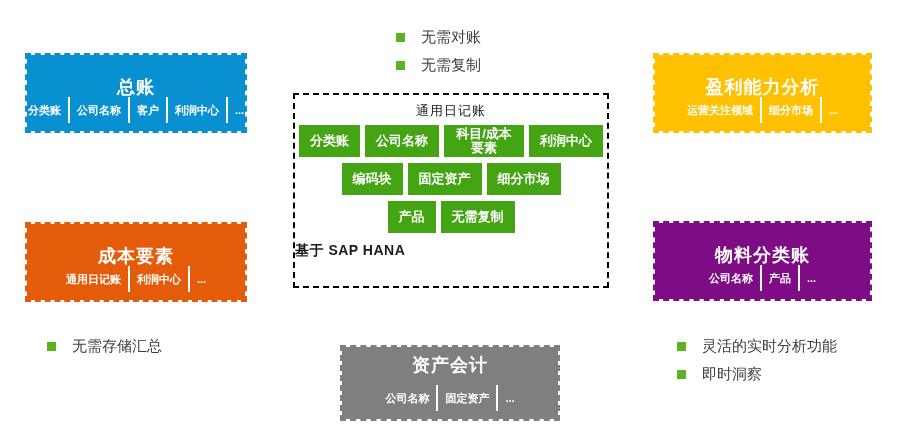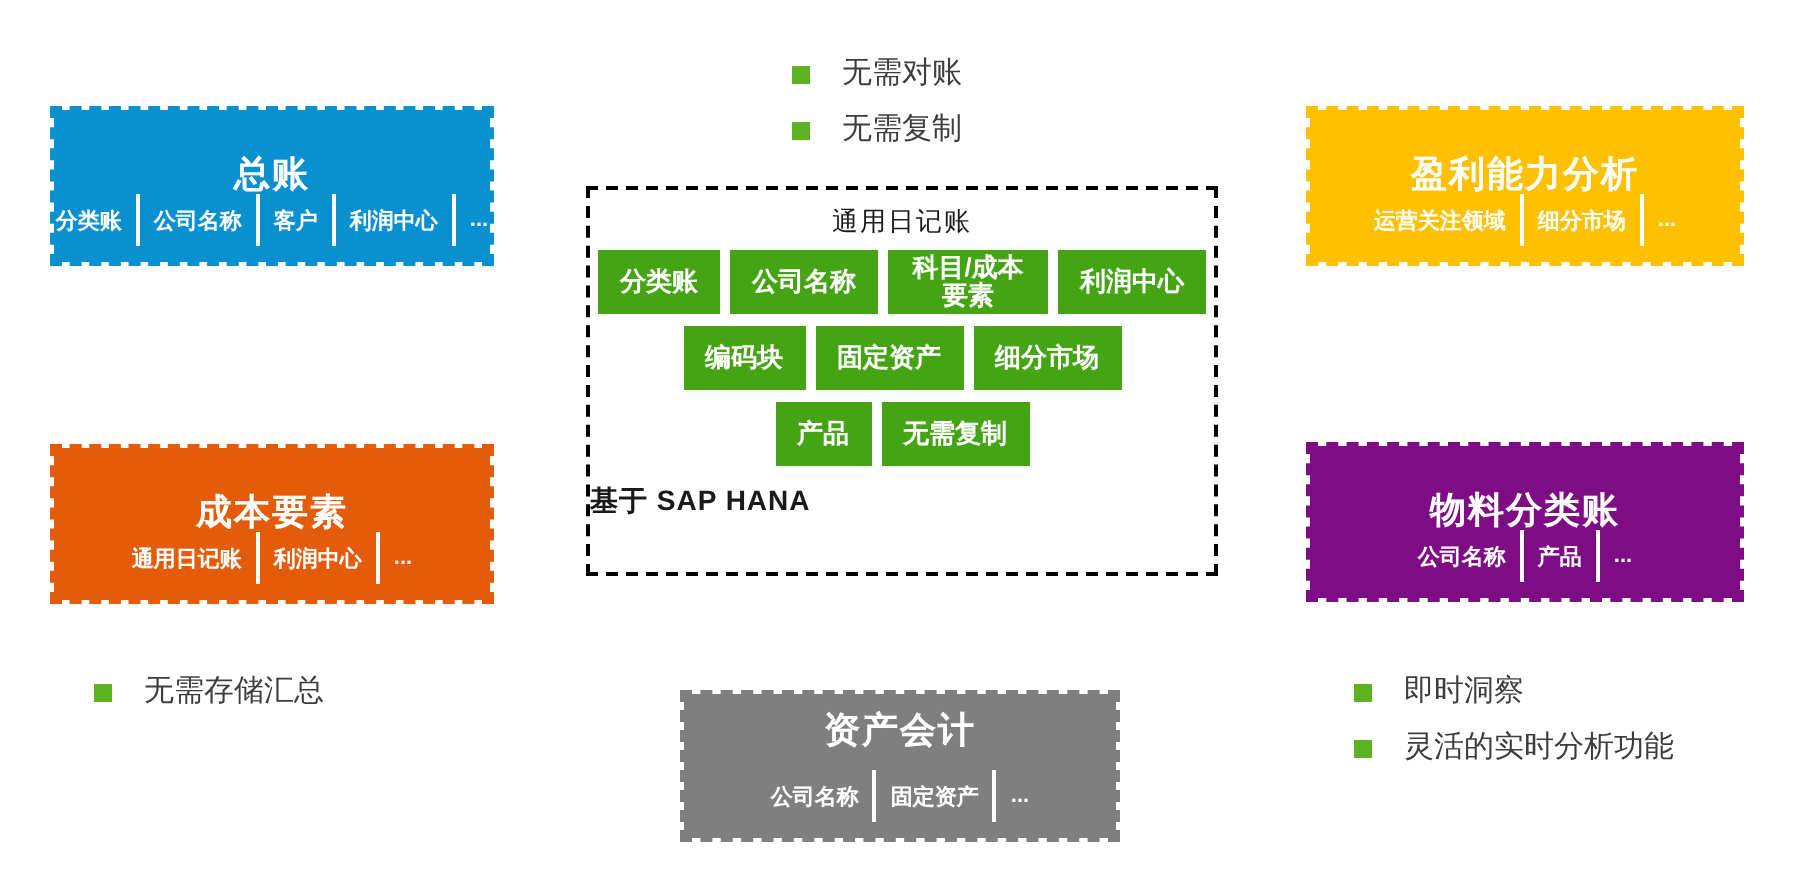--- a/index.html
+++ b/index.html
@@ -160,21 +160,21 @@
   <ul class="bullets bullets-bleft">
     <li class="bullet-item">
       <span class="bullet-square"></span>
       <span class="bullet-text">无需存储汇总</span>
     </li>
   </ul>
 
   <ul class="bullets bullets-bright">
     <li class="bullet-item">
       <span class="bullet-square"></span>
-      <span class="bullet-text">即时洞察</span>
+      <span class="bullet-text">灵活的实时分析功能</span>
     </li>
     <li class="bullet-item">
       <span class="bullet-square"></span>
-      <span class="bullet-text">灵活的实时分析功能</span>
+      <span class="bullet-text">即时洞察</span>
     </li>
   </ul>
 
 </div>
 
 </body></html>

